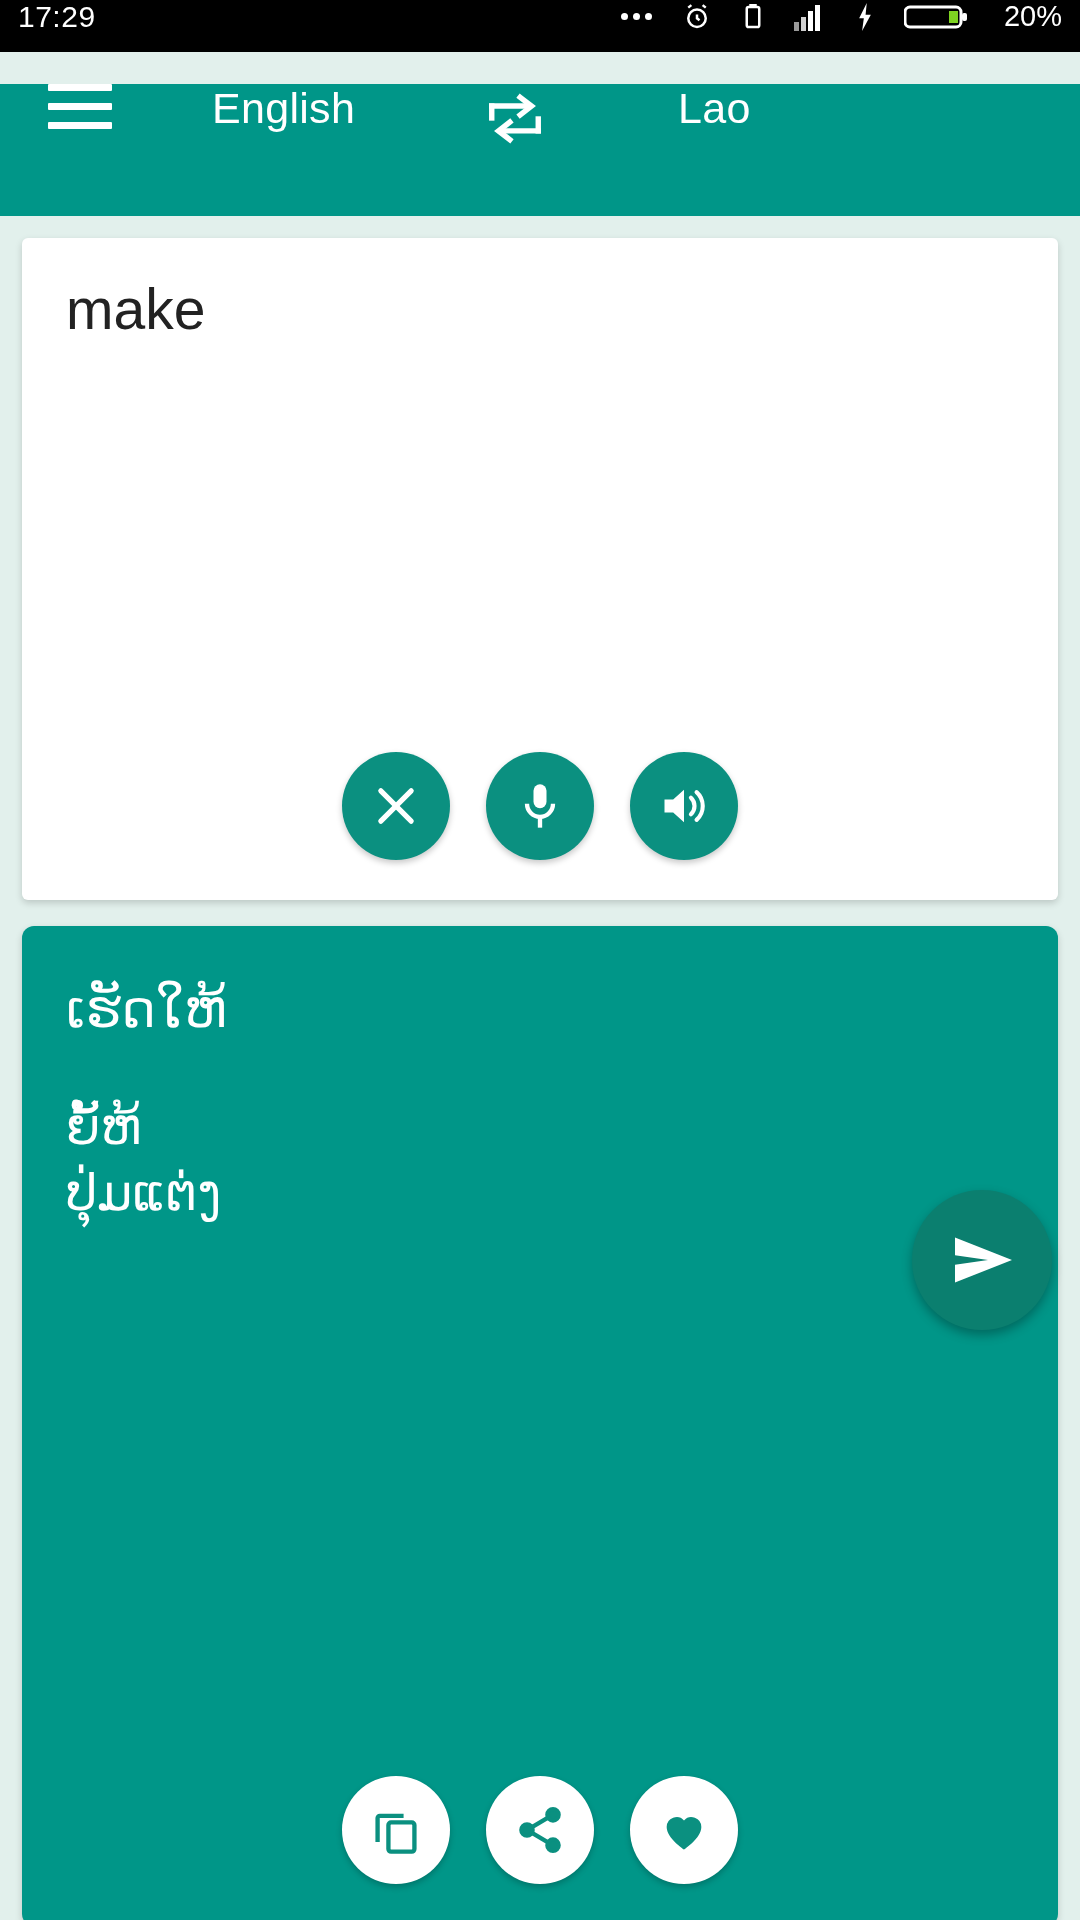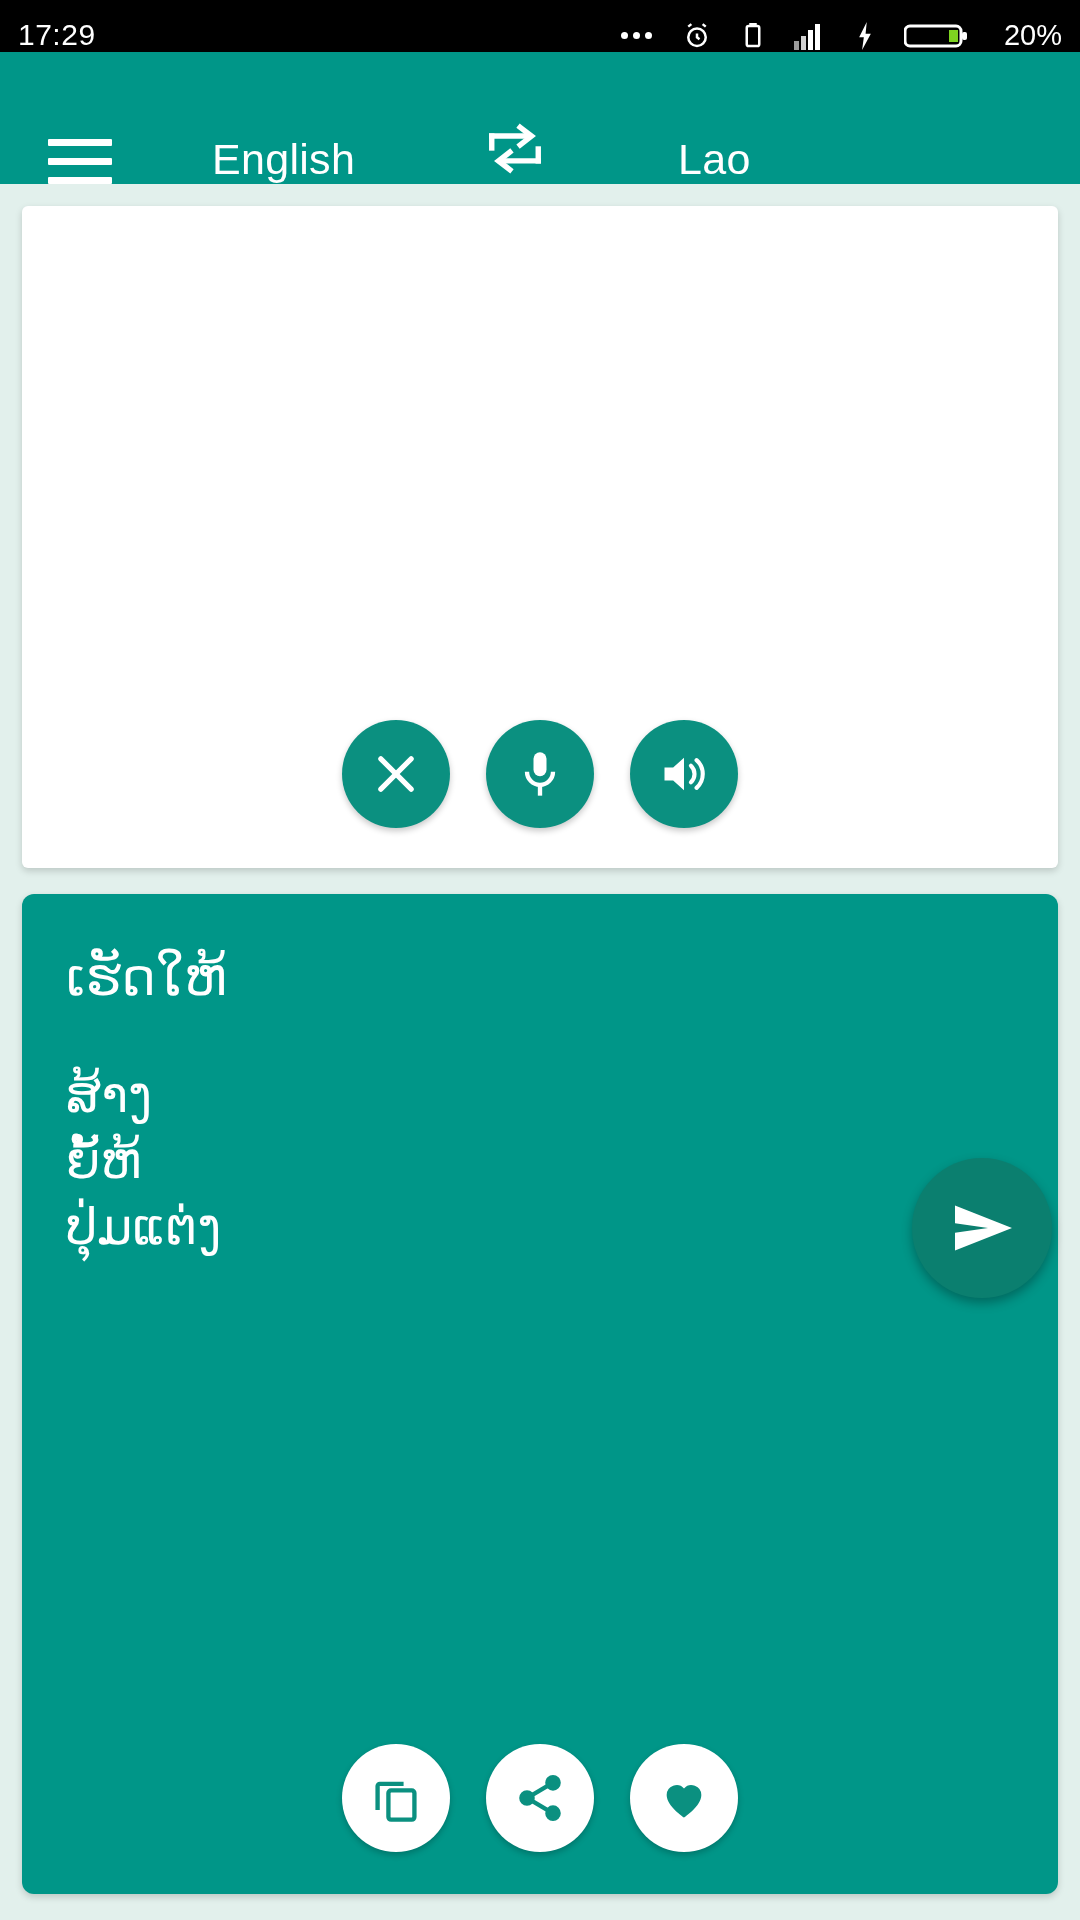--- a/index.html
+++ b/index.html
@@ -9,21 +9,21 @@
     background: #e2f0ec;
     font-family: "Liberation Sans", sans-serif;
     overflow: hidden;
   }
 
   
   .statusbar {
     height: 52px;
     background: #000000;
     display: flex;
-    align-items: flex-end;
+    align-items: flex-start;
     padding: 0 18px;
     color: #ffffff;
   }
   .statusbar .clock {
     font-size: 30px;
     font-weight: 400;
     letter-spacing: 0.5px;
   }
   .statusbar .spacer { flex: 1; }
   .statusbar .sysicons {
@@ -33,22 +33,23 @@
   }
   .dots { display: flex; gap: 5px; align-items: center; }
   .dots i { width: 7px; height: 7px; background: #fff; border-radius: 50%; display: block; }
   .battery-pct { font-size: 29px; font-weight: 400; margin-left: 4px; }
 
   
   .toolbar {
     height: 132px;
     background: #009688;
     display: flex;
-    align-items: flex-end;
+    align-items: flex-start;
     position: relative;
+    margin-top: 32px;
   }
   .hamburger {
     width: 64px;
     margin-left: 48px;
     display: flex;
     flex-direction: column;
     gap: 12px;
     cursor: pointer;
   }
   .hamburger i { display: block; height: 7px; background: #fff; border-radius: 1px; }
@@ -234,20 +235,21 @@
       <line x1="21" y1="16.6" x2="21" y2="12"></line>
     </svg>
   </div>
 
   <div class="lang lang-dst">Lao</div>
 </div>
 
 <div class="content">
 
   <div class="input-card">
+    <div class="input-text" placeholder="">make</div>
 
     <div class="input-actions">
       <div class="circle-btn teal">
         <svg width="52" height="52" viewBox="0 0 24 24" fill="none" stroke="#ffffff" stroke-width="2.4" stroke-linecap="round">
           <line x1="5" y1="5" x2="19" y2="19"></line>
           <line x1="19" y1="5" x2="5" y2="19"></line>
         </svg>
       </div>
       <div class="circle-btn teal">
         <svg width="52" height="52" viewBox="0 0 24 24" fill="#ffffff">
@@ -269,21 +271,20 @@
   <div class="fab-send">
     <svg width="72" height="72" viewBox="0 0 24 24" fill="#ffffff">
       <polygon points="3,4.5 22,12 3,19.5 3,13.6 14,12 3,10.4"></polygon>
     </svg>
   </div>
 
   <div class="result-card">
     <div class="result-main">ເຮັດໃຫ້</div>
 
     <ul class="alt-list">
-      <li>ສ້າງ</li>
       <li>ຍັ້ຫ້</li>
       <li>ປຸ່ມແຕ່ງ</li>
     </ul>
 
     <div class="result-actions">
       <div class="circle-btn white">
         <svg width="52" height="52" viewBox="0 0 24 24" fill="none" stroke="#0b9080" stroke-width="2">
           <rect x="8.5" y="8.5" width="12" height="13.5" rx="1.2"></rect>
           <path d="M15.5 5.5H4.5a1 1 0 0 0-1 1v11"></path>
         </svg>

